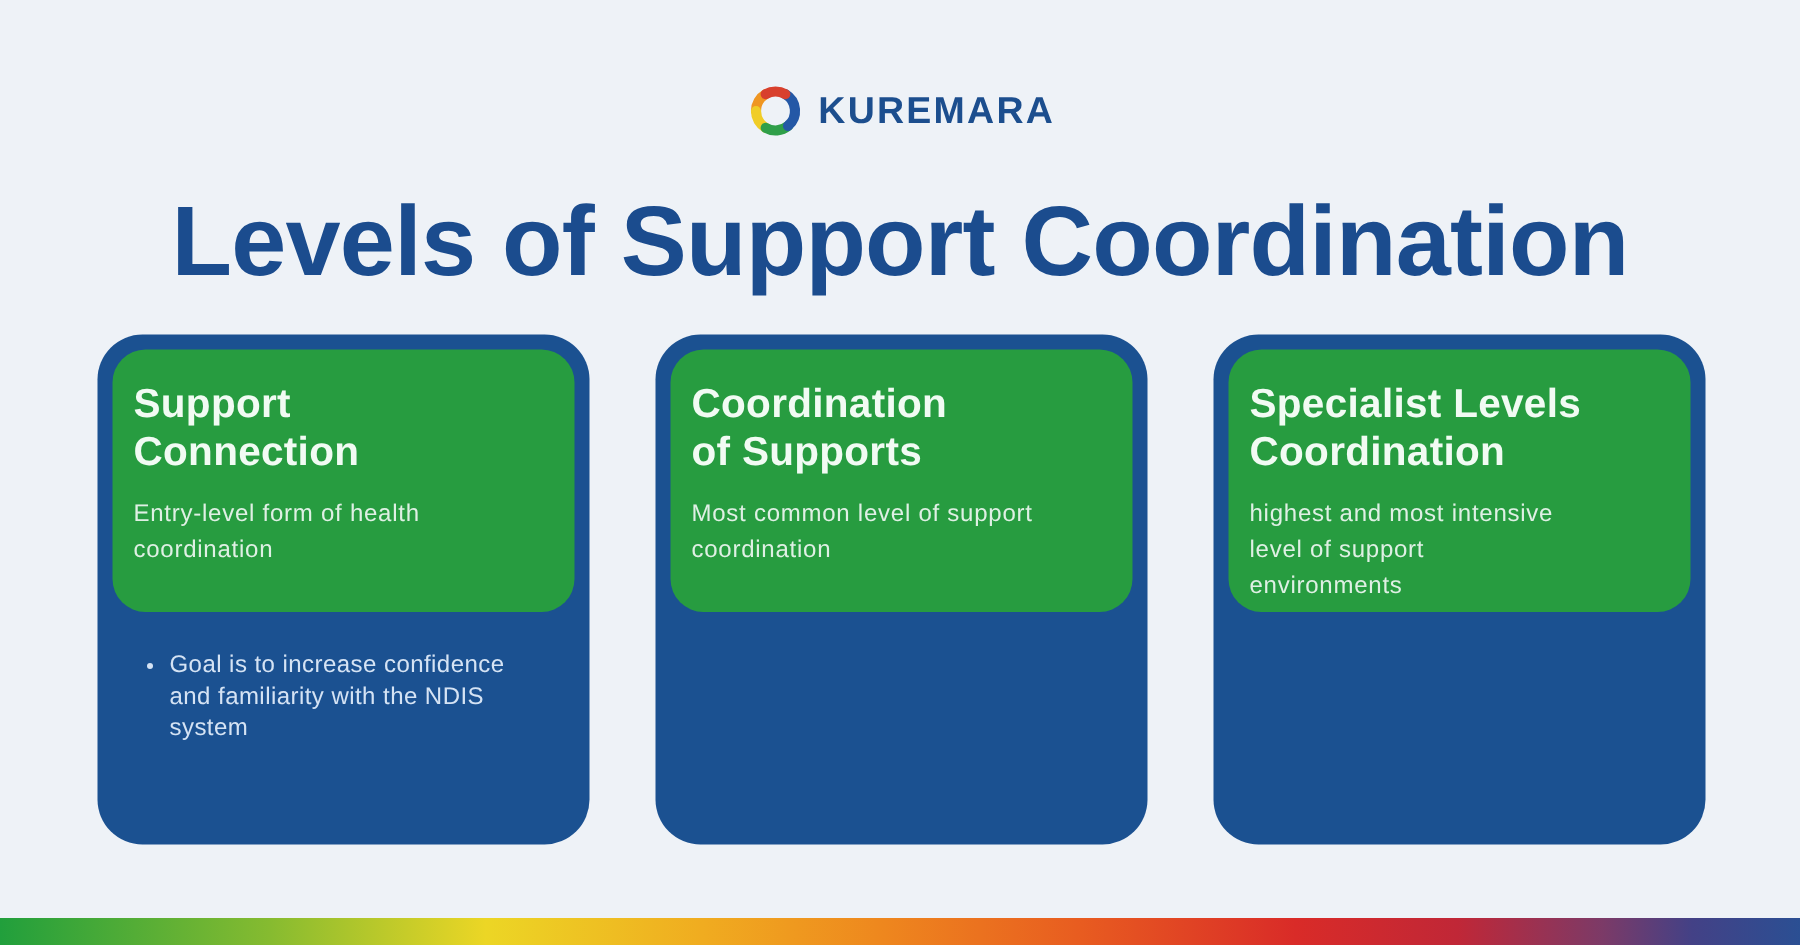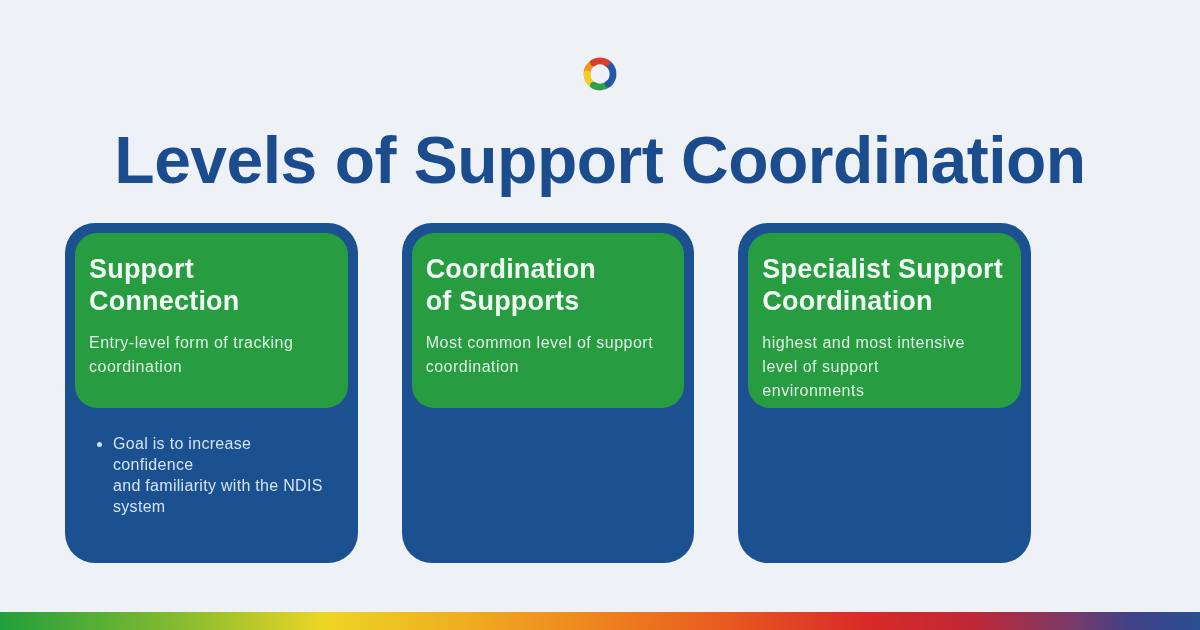--- a/index.html
+++ b/index.html
@@ -13,21 +13,21 @@
   .canvas{position:relative; width:1200px; height:630px;}
 
   .logo{position:absolute; top:54px; left:0; width:100%; display:flex;
         align-items:center; justify-content:center; gap:9px;}
   .logo-icon{width:40px; height:40px; display:inline-flex;}
   .logo-text{font-size:25px; font-weight:700; letter-spacing:1.5px; color:var(--brand-text);}
 
   .title{position:absolute; top:122px; left:0; width:100%; text-align:center;
          font-size:66px; font-weight:700; letter-spacing:-0.5px; color:var(--title-blue);}
 
-  .cards{position:absolute; top:223px; left:65px; width:966px; height:340px;
+  .cards{position:absolute; top:223px; left:65px; width:1072px; height:340px;
          display:flex; gap:44px;}
   .card{flex:1 1 0; background:var(--card-blue); border-radius:30px;
         padding:10px 10px 0 10px; height:340px;}
   .card-header{background:var(--header-green); border-radius:22px; height:175px;
                padding:21px 16px 0 14px;}
   .card-title{font-size:27px; font-weight:700; line-height:1.18;
               color:var(--card-title-text); white-space:pre-line; letter-spacing:0.2px;}
   .card-subtitle{margin-top:13px; font-size:16px; line-height:1.5; letter-spacing:0.5px;
                  color:var(--card-subtitle-text); white-space:pre-line;}
   .card-bullets{margin:25px 18px 0 23px; padding-left:15px; list-style:disc outside;
@@ -48,52 +48,53 @@
       <svg viewBox="0 0 40 40" width="40" height="40">
         <g fill="none" stroke-width="6.8" stroke-linecap="round">
           <path d="M 7 20 A 13 13 0 0 1 13.5 8.74" stroke="#ef9622"></path>
           <path d="M 13.5 31.26 A 13 13 0 0 1 7 20" stroke="#f0cd27"></path>
           <path d="M 28.36 29.96 A 13 13 0 0 1 13.5 31.26" stroke="#2f9f49"></path>
           <path d="M 26.5 8.74 A 13 13 0 0 1 28.36 29.96" stroke="#2458a6"></path>
           <path d="M 13.5 8.74 A 13 13 0 0 1 26.5 8.74" stroke="#d8402d"></path>
         </g>
       </svg>
     </span>
+    <span class="logo-text">KUREMARA</span>
   </header>
 
   <h1 class="title">Levels of Support Coordination</h1>
 
   <main class="cards">
 
     <article class="card">
       <div class="card-header">
         <h2 class="card-title">Support
 Connection</h2>
-        <p class="card-subtitle">Entry-level form of tracking
+        <p class="card-subtitle">Entry-level form of health
 coordination</p>
       </div>
       <ul class="card-bullets">
         <li>Goal is to increase confidence
 and familiarity with the NDIS
 system</li>
       </ul>
     </article>
 
     <article class="card">
       <div class="card-header">
         <h2 class="card-title">Coordination
 of Supports</h2>
         <p class="card-subtitle">Most common level of support
 coordination</p>
       </div>
     </article>
 
     <article class="card">
       <div class="card-header">
-        <h2 class="card-title">Specialist Support
+        <h2 class="card-title">Specialist Levels
 Coordination</h2>
         <p class="card-subtitle">highest and most intensive
 level of support
 environments</p>
       </div>
     </article>
 
   </main>
 
   <footer class="bar" style="background: linear-gradient(90deg, rgb(33, 159, 60) 0%, rgb(134, 187, 48) 15%, rgb(236, 214, 37) 27%, rgb(240, 172, 32) 39%, rgb(238, 135, 30) 49%, rgb(232, 92, 32) 60%, rgb(217, 43, 40) 72%, rgb(192, 39, 55) 81%, rgb(124, 58, 103) 89%, rgb(67, 65, 134) 94%, rgb(43, 79, 147) 100%);"></footer>

